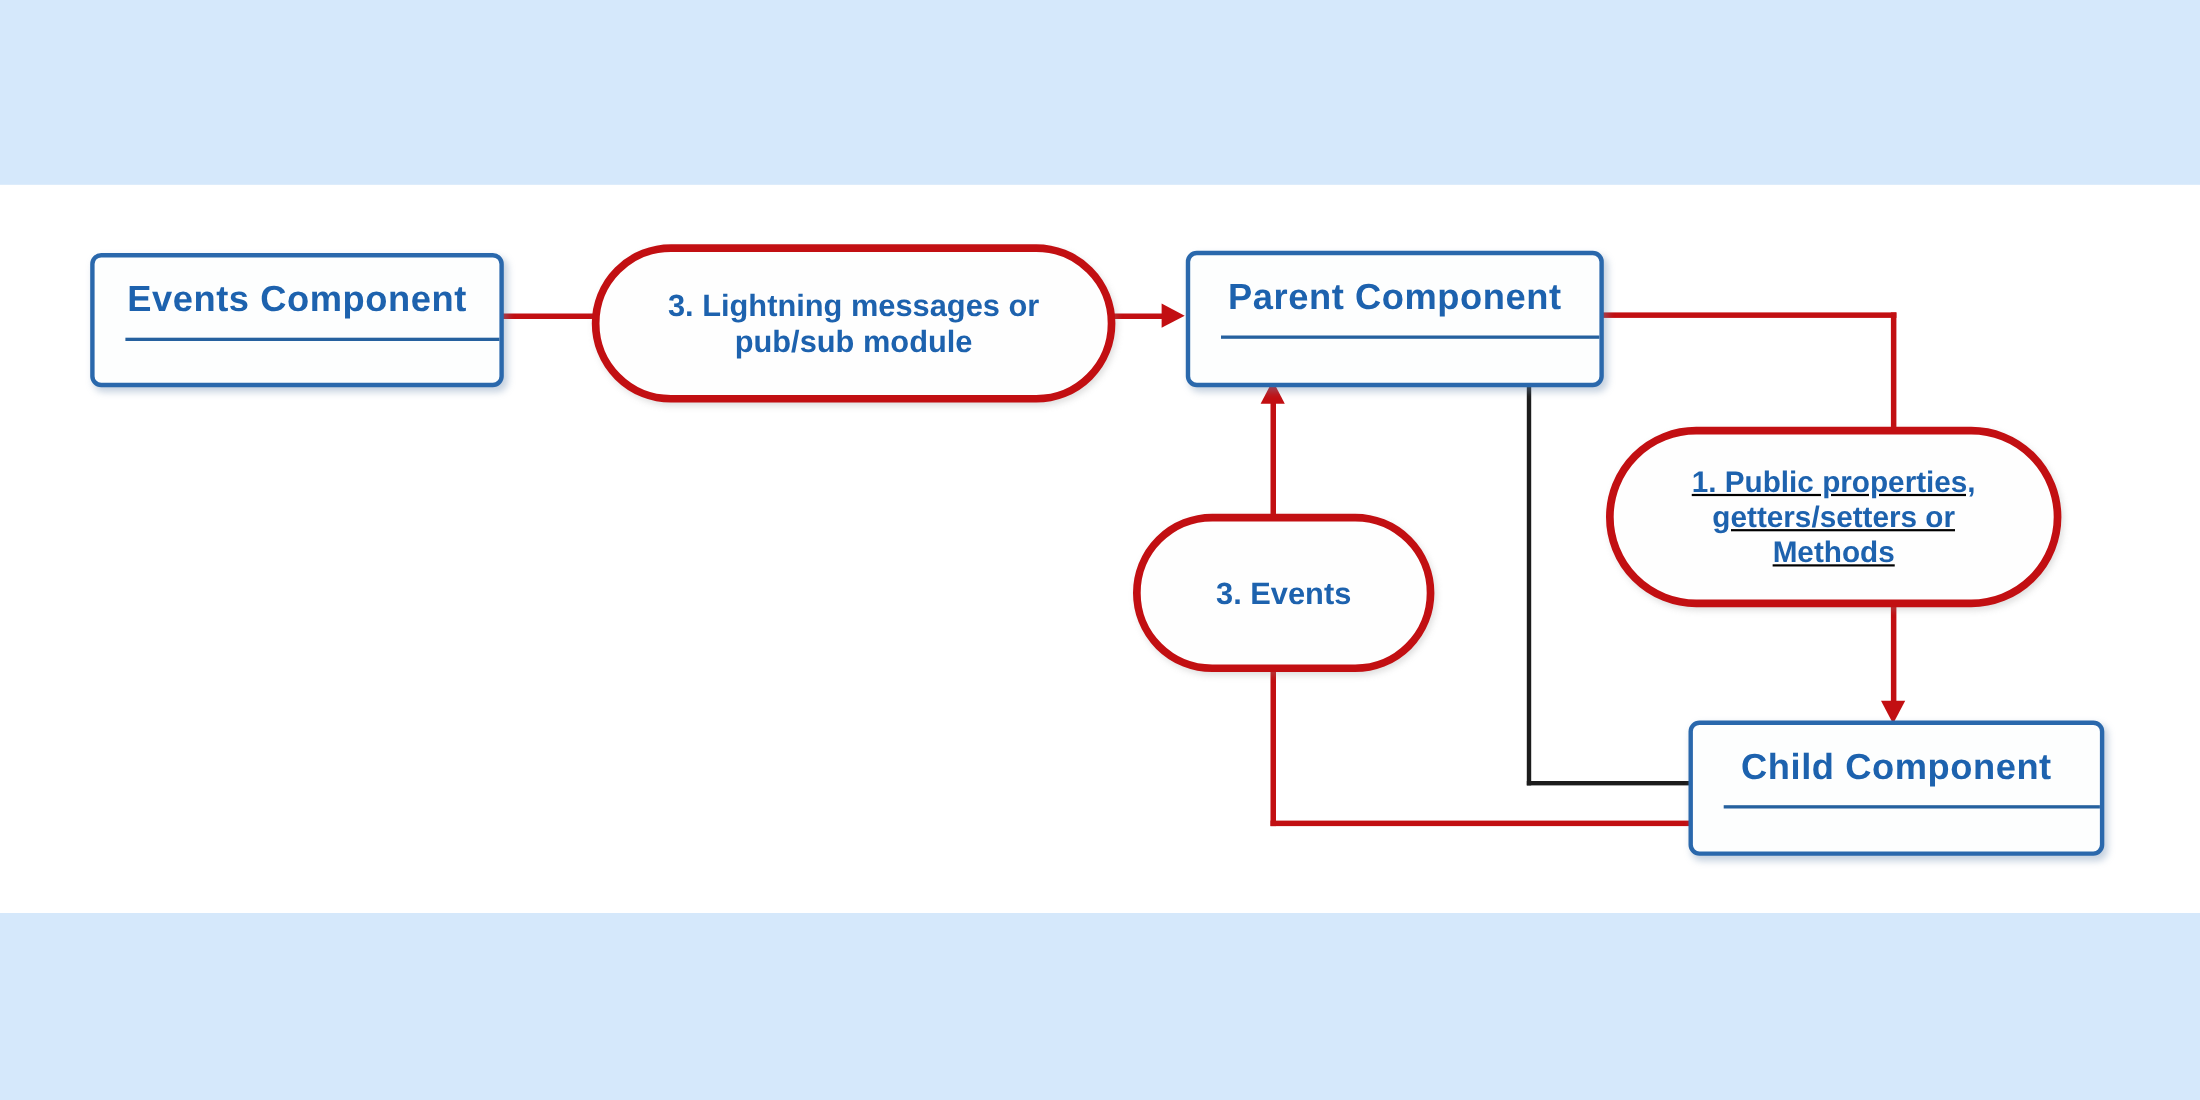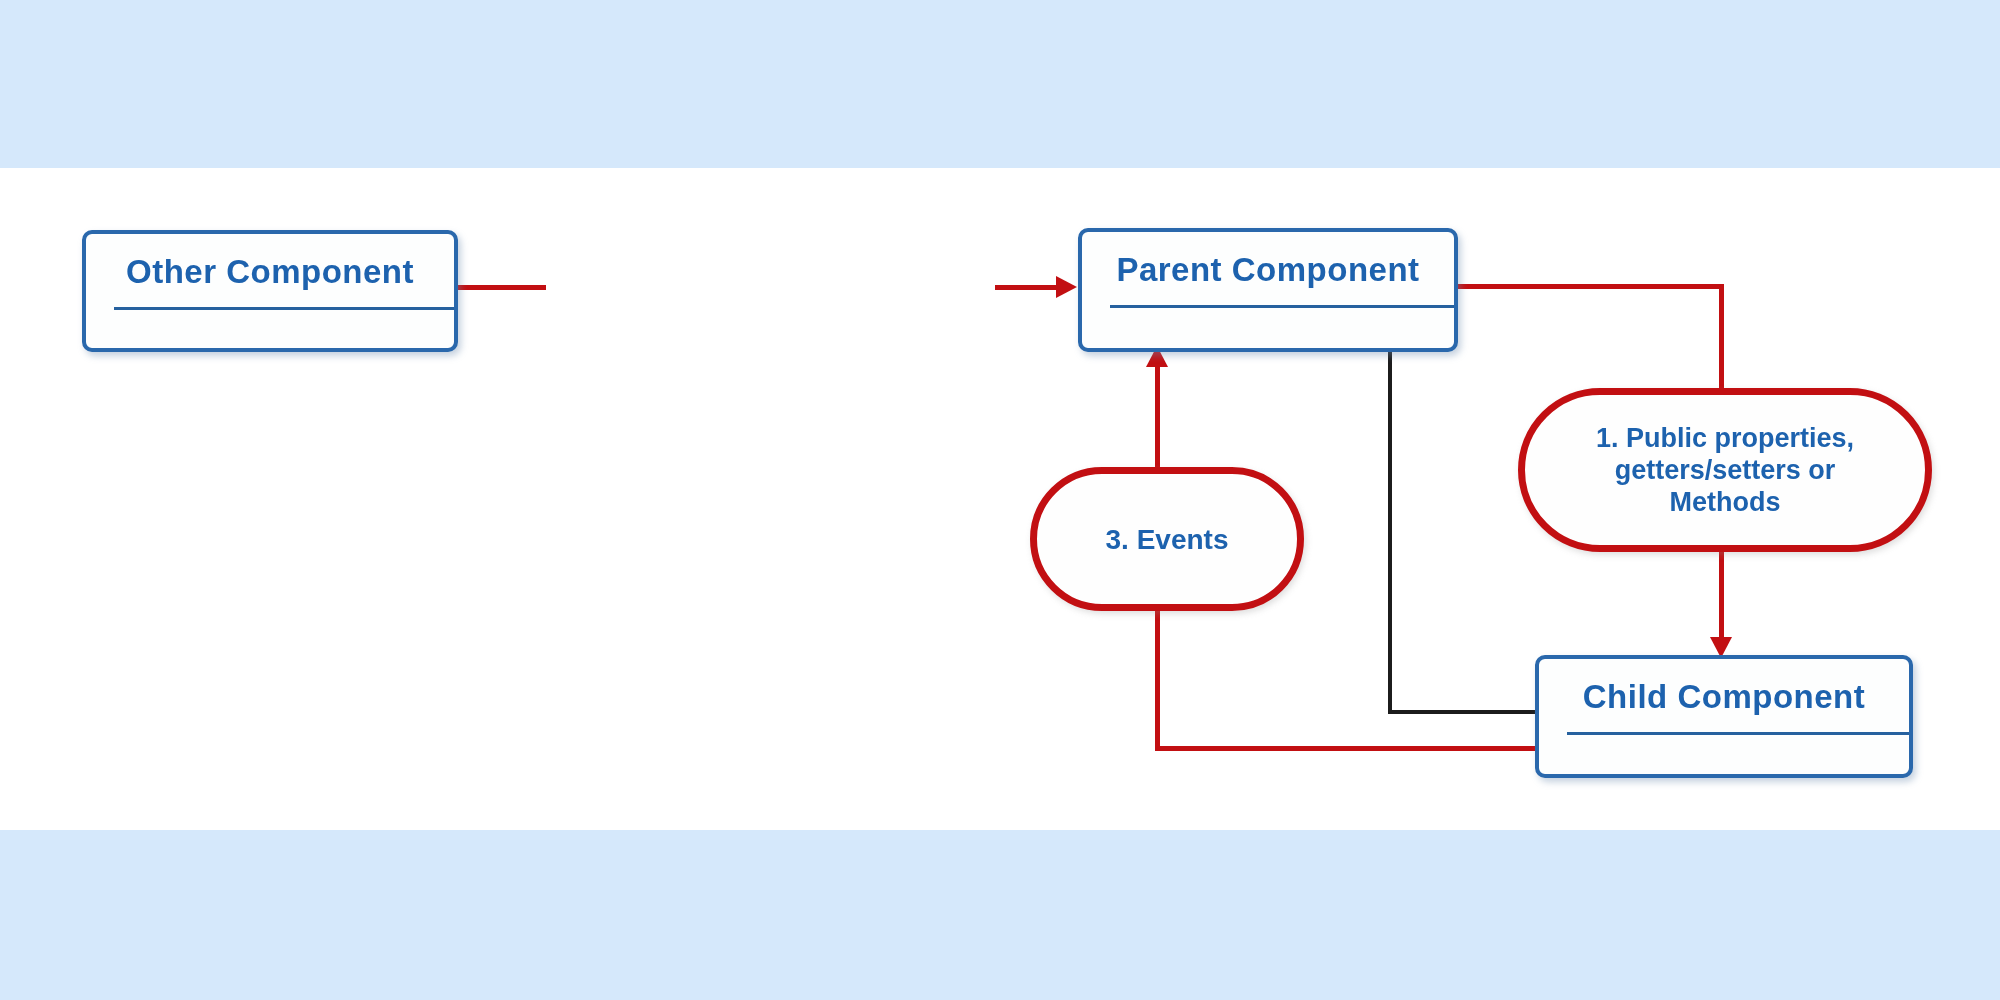--- a/index.html
+++ b/index.html
@@ -84,38 +84,42 @@
   <div class="vline red" style="left:1719px;top:534px;width:5px;height:106px;"></div>
   <div class="arrow down" style="left:1710px;top:637px;"></div>
 
   <div class="vline black" style="left:1388px;top:347px;width:4px;height:367px;"></div>
   <div class="hline black" style="left:1388px;top:710px;width:150px;height:4px;"></div>
 
   <div class="vline red" style="left:1155px;top:594px;width:5px;height:157px;"></div>
   <div class="hline red" style="left:1155px;top:746px;width:383px;height:5px;"></div>
 
   <div class="cbox" style="left:82px;top:230px;width:368px;height:114px;">
-    <div class="cbox-label">Other Component</div>
+    <div class="cbox-label">Events Component</div>
     <div class="cbox-divider"></div>
   </div>
 
   <div class="cbox" style="left:1078px;top:228px;width:372px;height:116px;">
     <div class="cbox-label">Parent Component</div>
     <div class="cbox-divider"></div>
   </div>
 
   <div class="cbox" style="left:1535px;top:655px;width:370px;height:115px;">
     <div class="cbox-label">Child Component</div>
     <div class="cbox-divider"></div>
   </div>
 
+  <div class="oval" style="left:538px;top:222px;width:462px;height:130px;">
+    <div class="oval-label">3. Lightning messages or
+pub/sub module</div>
+  </div>
 
   <div class="oval" style="left:1030px;top:467px;width:260px;height:130px;">
     <div class="oval-label">3. Events</div>
   </div>
 
-  <div class="oval" style="left:1518px;top:388px;width:400px;height:150px;">
+  <div class="oval" style="left:1460px;top:388px;width:400px;height:150px;text-decoration:underline;">
     <div class="oval-label" style="font-size:27px;line-height:32px;">1. Public properties,
 getters/setters or
 Methods</div>
   </div>
 
 </div>
 
 </body></html>

